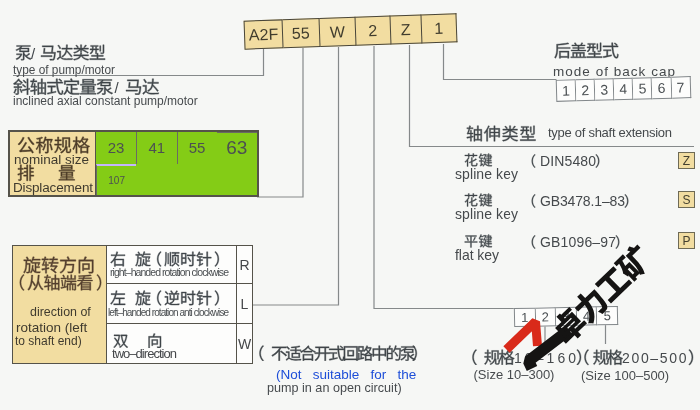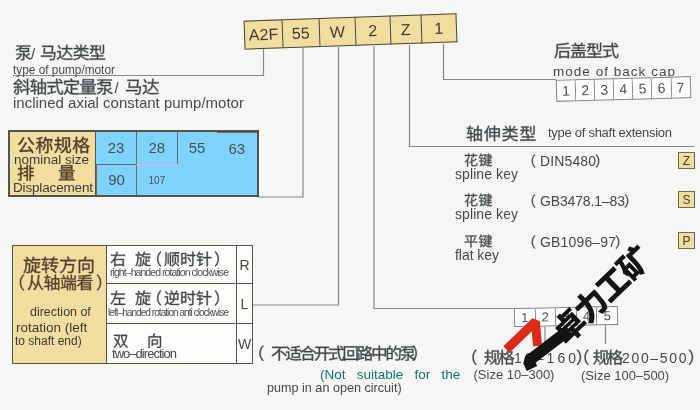--- a/index.html
+++ b/index.html
@@ -107,30 +107,29 @@
     <use href="#u5F0F" x="1897"></use>
     <use href="#u5B9A" x="2846"></use>
     <use href="#u91CF" x="3794"></use>
     <use href="#u6CF5" x="4743"></use>
   </svg>
 <div class="t" style="left:114.5px;top:79.5px;font-size:15px;color:#40464a;">/</div>
 <svg class="cjs" style="left:125px;top:77.5px" width="34.5" height="17.5" viewBox="0 0 1971 1000" fill="#40464a" stroke="#40464a" stroke-width="22">
     <use href="#u9A6C" x="0"></use>
     <use href="#u8FBE" x="971"></use>
   </svg>
-<div class="t" style="left:13px;top:95px;font-size:15px;color:#474b4e;">inclined axial constant pump/motor</div>
+<div class="t" style="left:13px;top:95px;font-size:12px;color:#474b4e;">inclined axial constant pump/motor</div>
 <div style="position:absolute;left:8px;top:130px;width:247px;height:63px;
- border:2px solid #55534a;display:flex;background:#7dd3fc">
+ border:2px solid #55534a;display:flex;background:#84cc16">
 <div style="width:85px;background:#f2dda1;border-right:1px solid #55534a"></div>
 <div style="flex:1;display:flex;flex-wrap:wrap">
 <div style="width:25%;height:50%;box-sizing:border-box;display:flex;align-items:center;justify-content:center;font-size:15px;color:#4c5052">23</div>
-<div style="width:25%;height:50%;box-sizing:border-box;border-left:1px solid #6a6a64;display:flex;align-items:center;justify-content:center;font-size:15px;color:#4c5052">28</div>
+<div style="width:25%;height:50%;box-sizing:border-box;border-left:1px solid #6a6a64;display:flex;align-items:center;justify-content:center;font-size:15px;color:#4c5052">41</div>
 <div style="width:25%;height:50%;box-sizing:border-box;border-left:1px solid #6a6a64;display:flex;align-items:center;justify-content:center;font-size:15px;color:#4c5052">55</div>
-<div style="width:25%;height:50%;box-sizing:border-box;border-top:1px solid #6a6a64;display:flex;align-items:center;justify-content:center;font-size:15px;color:#4c5052">63</div>
-<div style="width:25%;height:50%;box-sizing:border-box;border-left:1px solid #6a6a64;border-top:1px solid #6a6a64;display:flex;align-items:center;justify-content:center;font-size:15px;color:#4c5052">90</div>
+<div style="width:25%;height:50%;box-sizing:border-box;border-top:1px solid #6a6a64;display:flex;align-items:center;justify-content:center;font-size:19px;color:#4c5052">63</div>
 <div style="width:25%;height:50%;box-sizing:border-box;border-left:1px solid #6a6a64;border-top:2px solid #c4b5fd;display:flex;align-items:center;justify-content:center;font-size:10px;color:#4c5052">107</div>
 </div>
   </div>
 <svg class="cjs" style="left:17px;top:135.5px" width="73.2" height="18" viewBox="0 0 4067 1000" fill="#4d3c28" stroke="#4d3c28" stroke-width="22">
     <use href="#u516C" x="0"></use>
     <use href="#u79F0" x="1022"></use>
     <use href="#u89C4" x="2044"></use>
     <use href="#u683C" x="3067"></use>
   </svg>
 <svg class="cjs" style="left:14px;top:153px" width="75" height="13.5" viewBox="0 0 5556 1000">
@@ -290,21 +289,21 @@
     <use href="#u5408" x="3127"></use>
     <use href="#u5F00" x="3994"></use>
     <use href="#u5F0F" x="4861"></use>
     <use href="#u56DE" x="5727"></use>
     <use href="#u8DEF" x="6594"></use>
     <use href="#u4E2D" x="7461"></use>
     <use href="#u7684" x="8327"></use>
     <use href="#u6CF5" x="9194"></use>
     <use href="#uFF09" x="9927"></use>
   </svg>
-<div class="t" style="left:276px;top:366.5px;font-size:13.5px;color:#0f766e;margin-left:44px;">(Not&nbsp;&nbsp;&nbsp;suitable&nbsp;&nbsp;&nbsp;for&nbsp;&nbsp;&nbsp;the</div>
+<div class="t" style="left:276px;top:366.5px;font-size:13.5px;color:#1d4ed8;">(Not&nbsp;&nbsp;&nbsp;suitable&nbsp;&nbsp;&nbsp;for&nbsp;&nbsp;&nbsp;the</div>
 <div class="t" style="left:267px;top:381px;font-size:13px;color:#474b4e;transform:scale(.97,1);transform-origin:0 0">pump in an open circuit)</div>
 <div class="srow" style="left:514px;top:307px;transform:rotate(-1.2deg);font-size:13px">
 <div style="width:19.6px;height:16.5px">1</div>
 <div style="width:19.6px;height:16.5px">2</div>
 <div style="width:19.6px;height:16.5px">3</div>
 <div style="width:19.6px;height:16.5px">4</div>
 <div style="width:19.6px;height:16.5px">5</div>
 </div>
 <svg class="cjs" style="left:461.2px;top:348.5px" width="53.8" height="16.5" viewBox="0 0 3261 1000" fill="#40464a" stroke="#40464a" stroke-width="22">
     <use href="#uFF08" x="0"></use>

